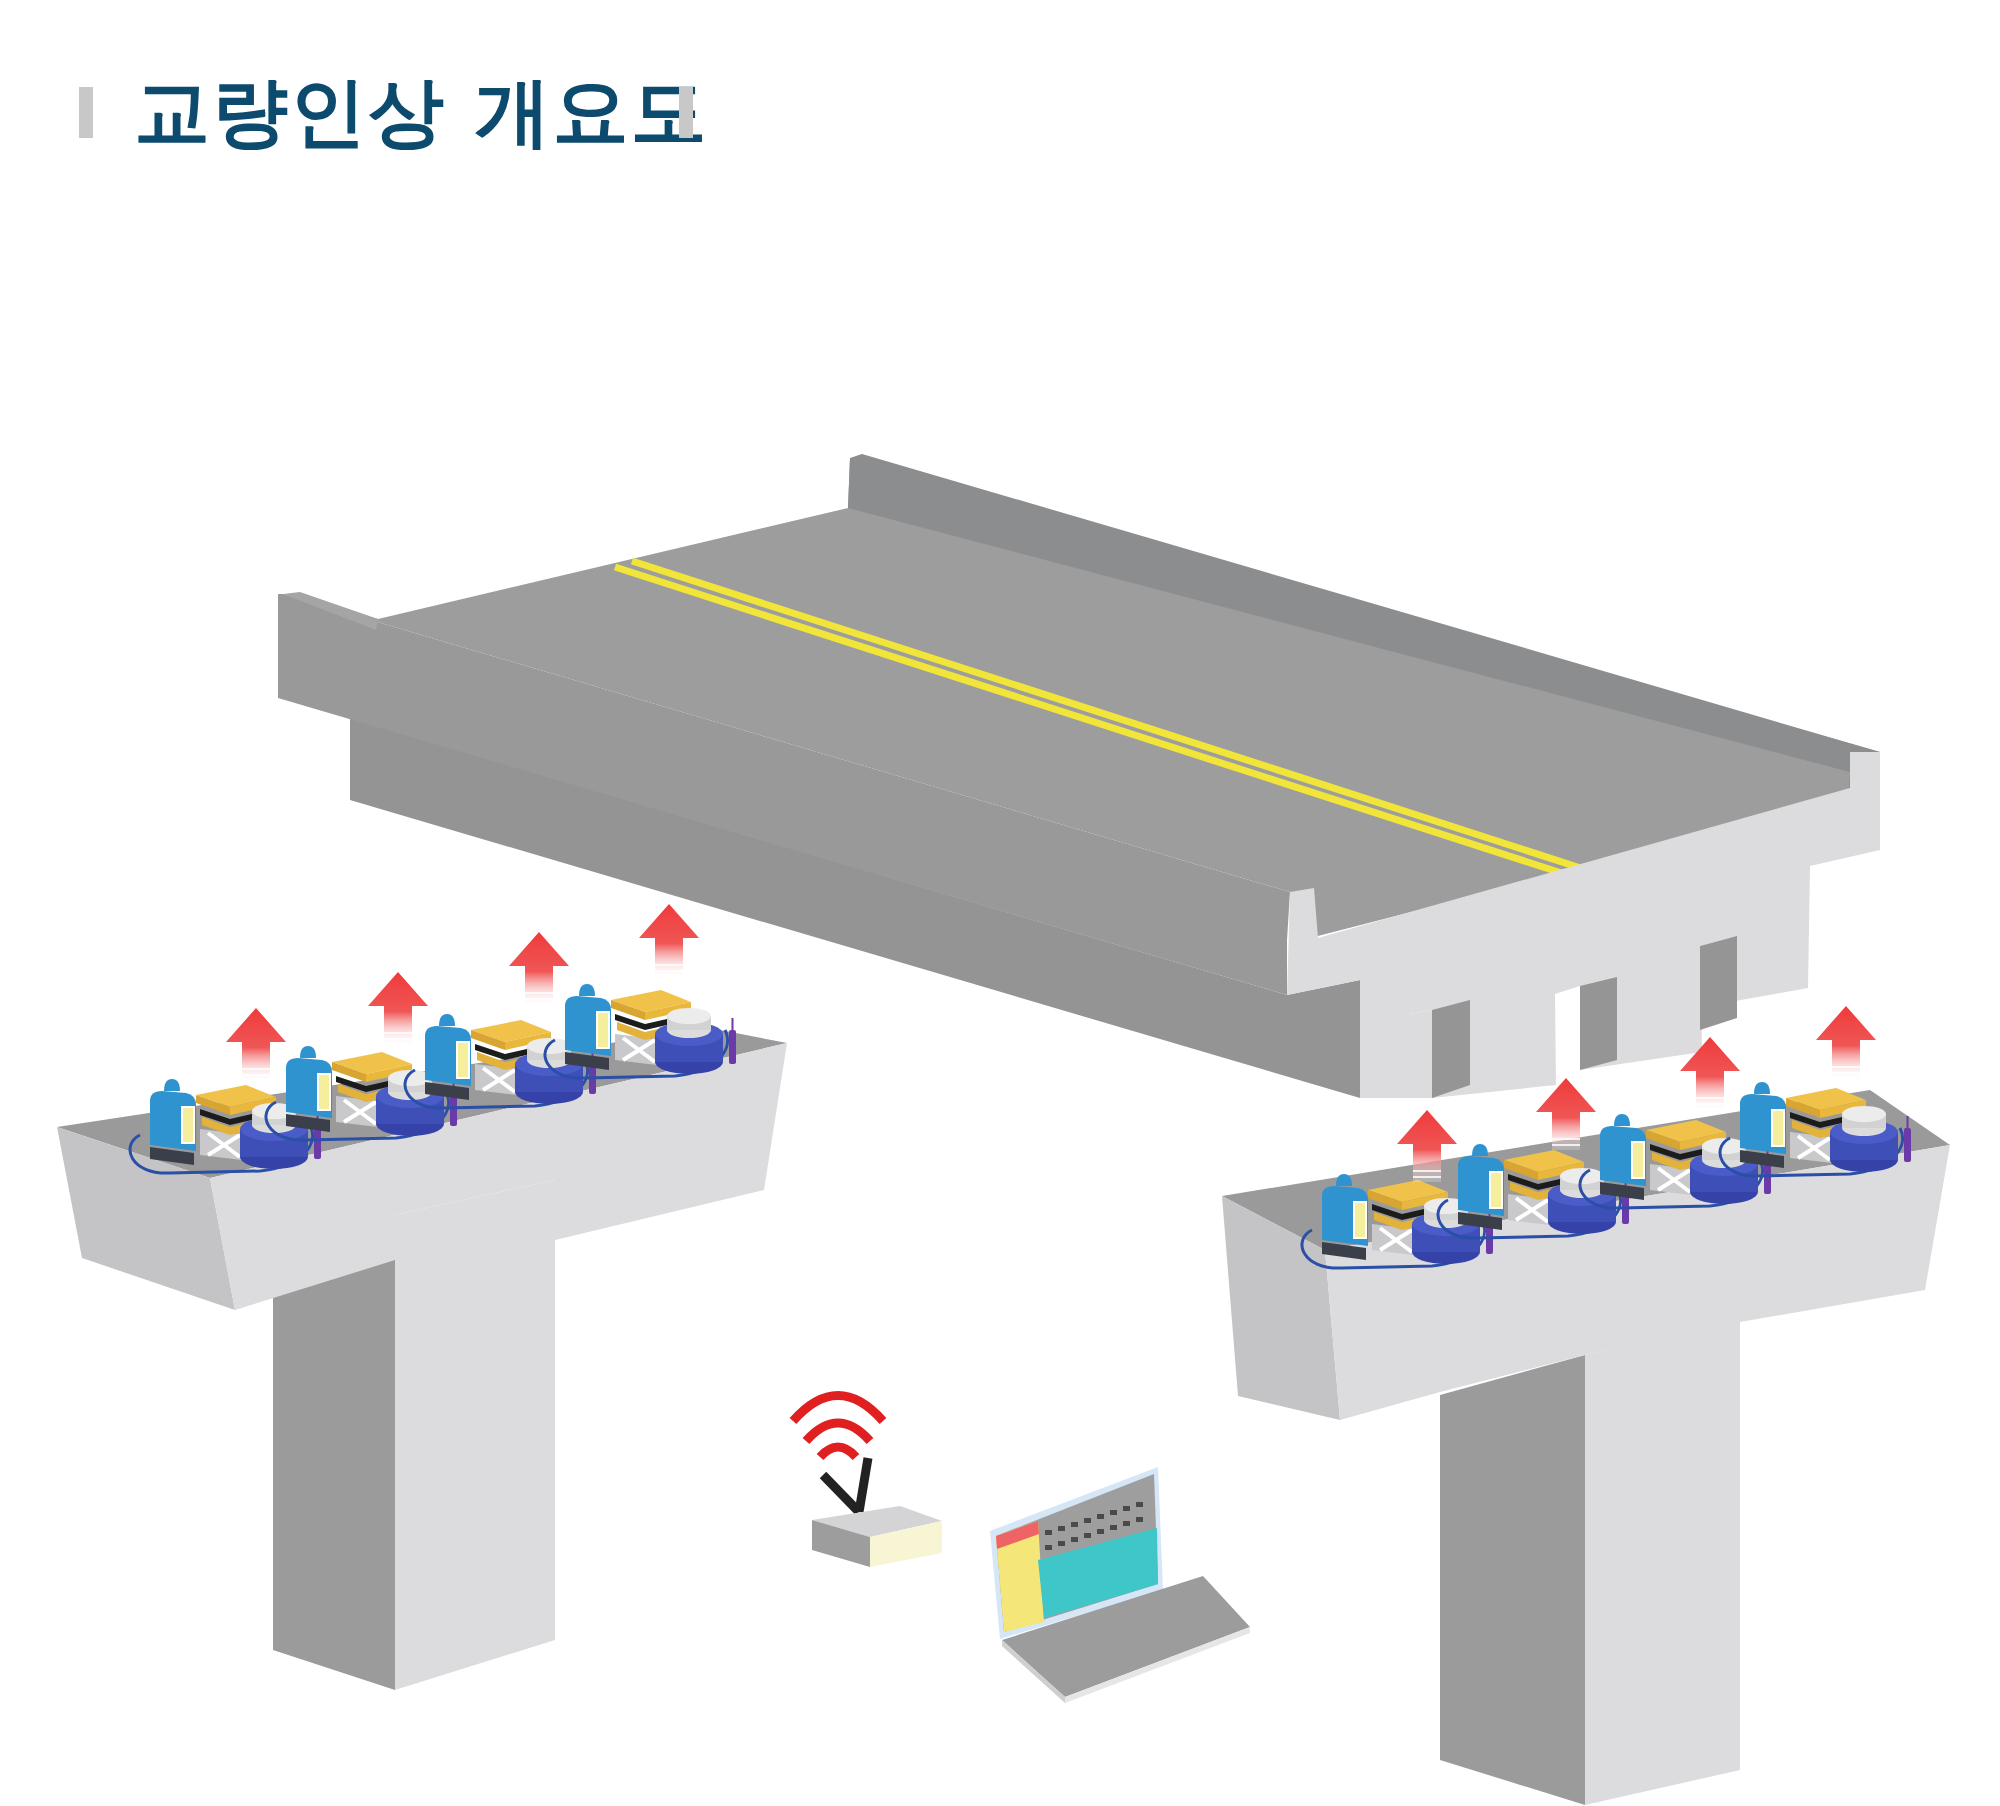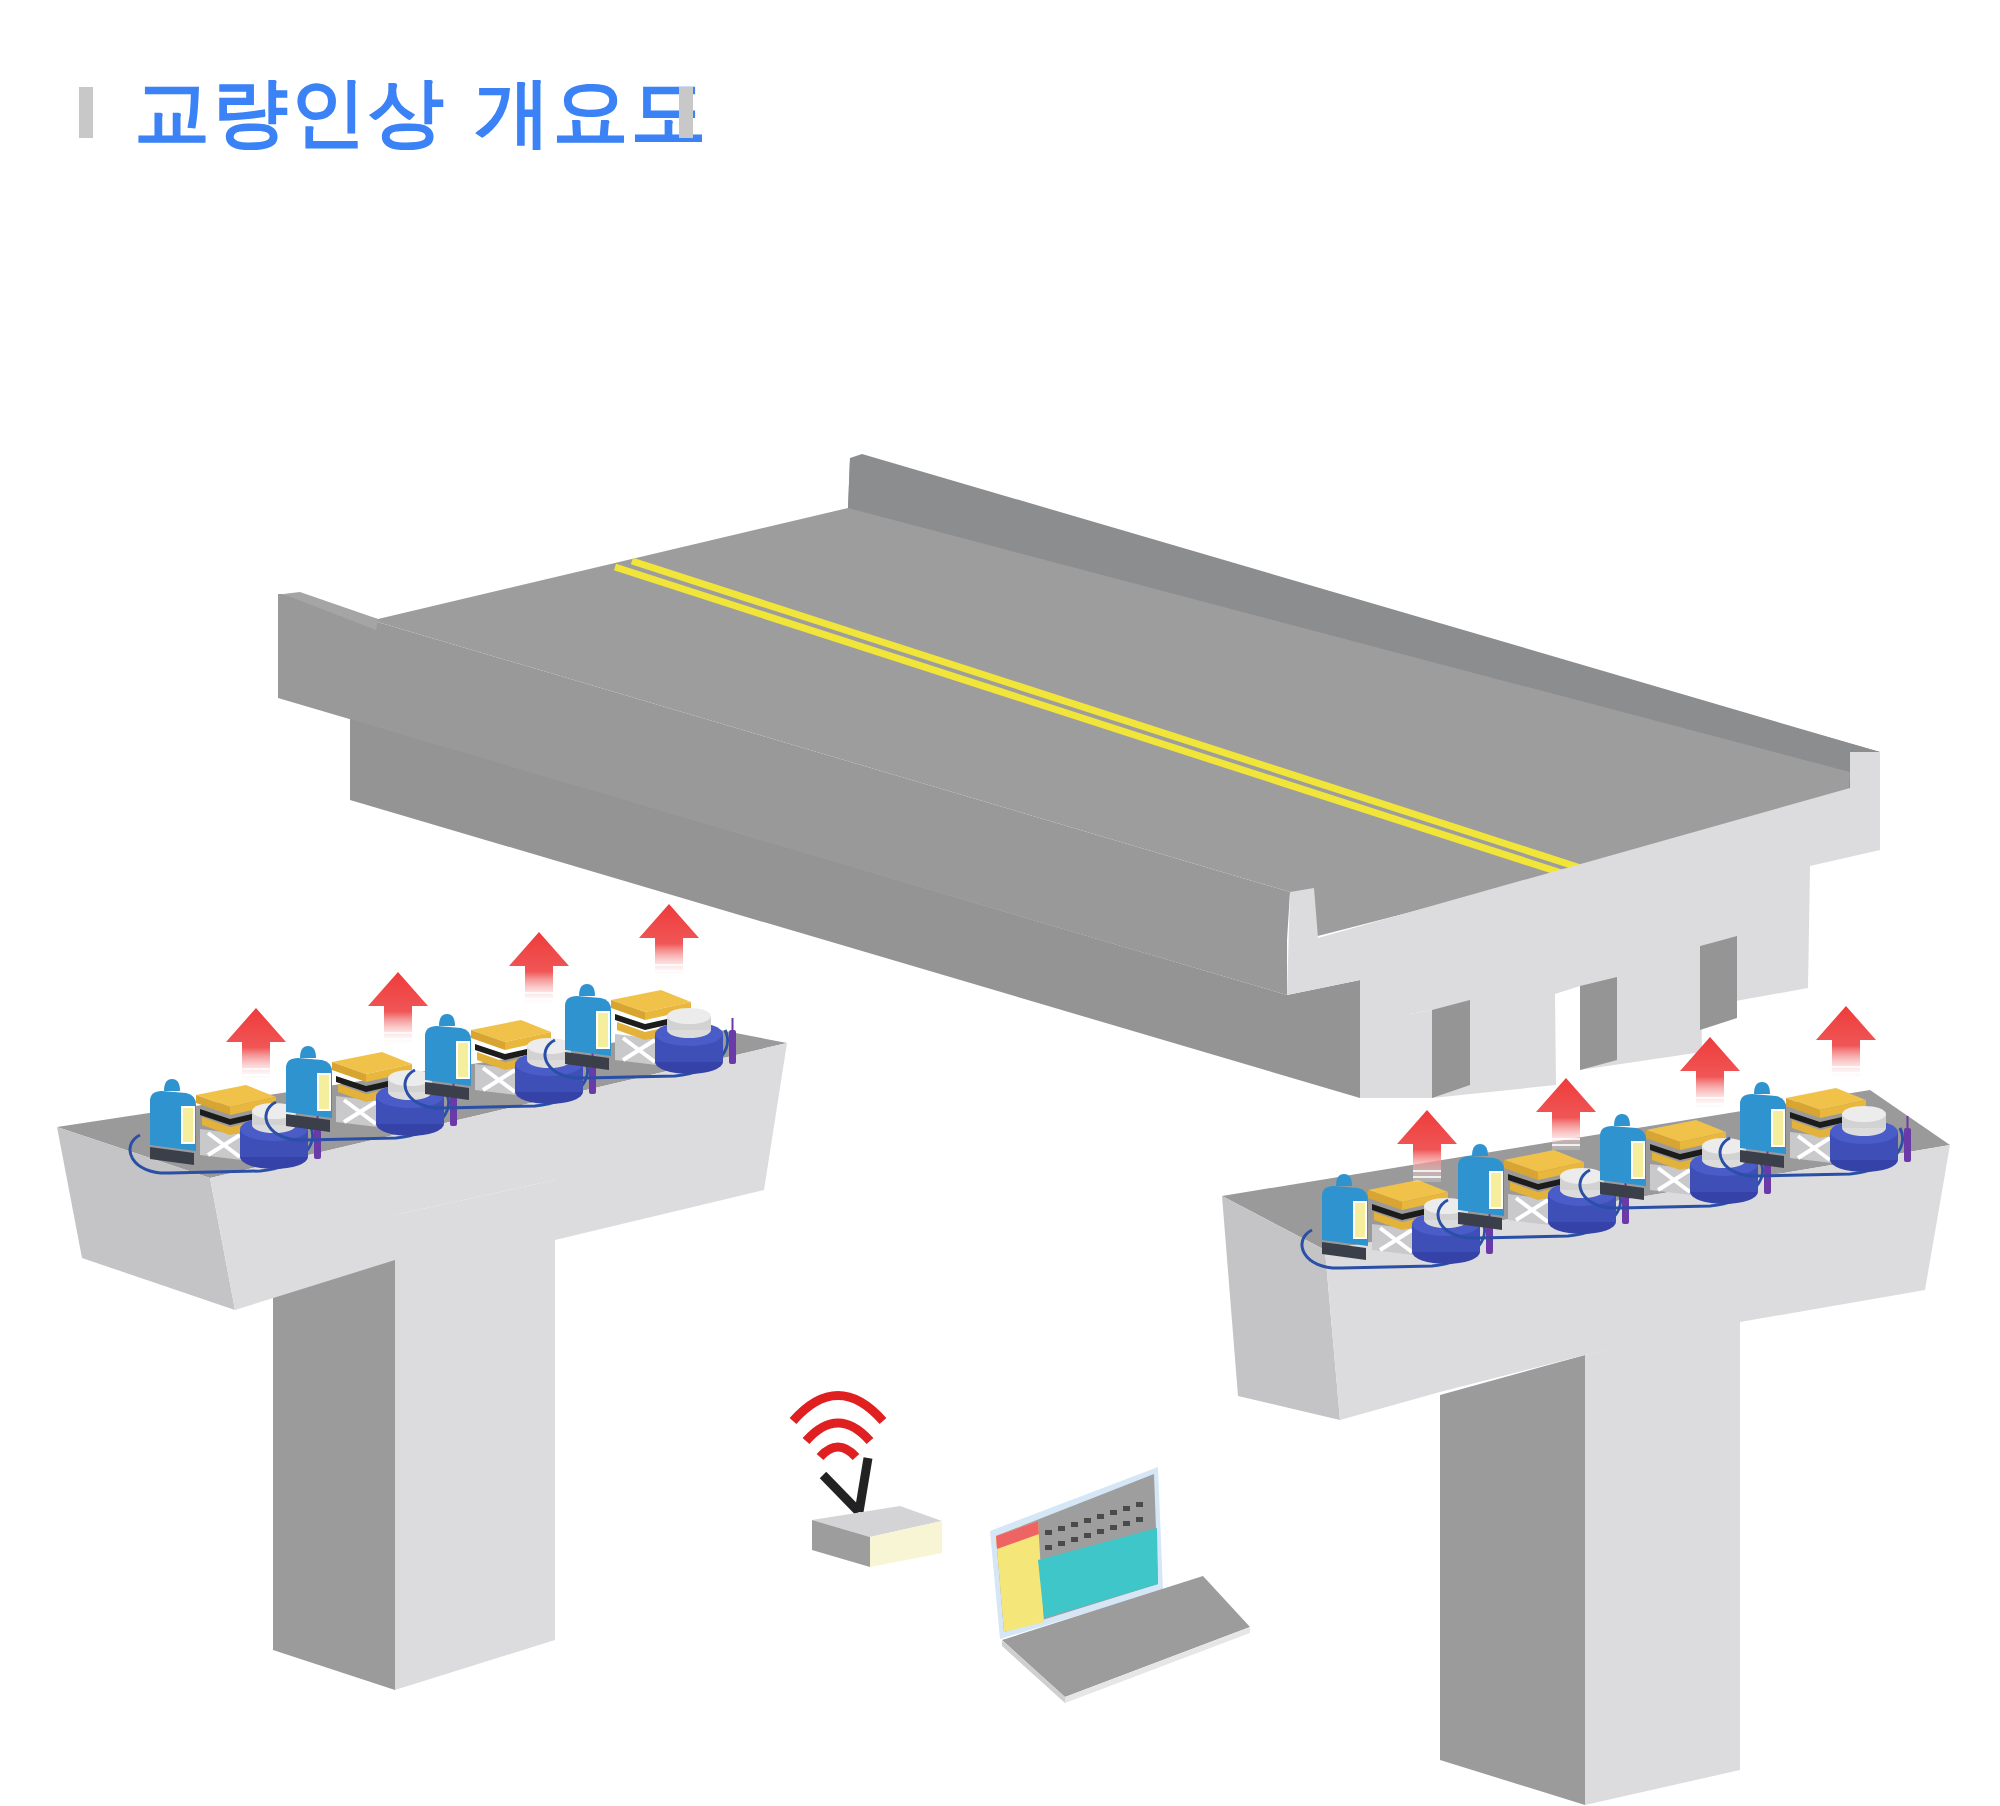--- a/index.html
+++ b/index.html
@@ -11,21 +11,21 @@
     .title-bar.right { left: 679px; }
     .title-text { position: absolute; left: 134px; top: 66px; font-size: 76px; font-weight: bold;
                   letter-spacing: 2px; line-height: 92px; white-space: nowrap; }
     svg.scene { position: absolute; left: 0; top: 0; }
   </style>
 </head>
 <body>
 
 <div class="title-wrap">
   <div class="title-bar left" style="background: rgb(200, 200, 200);"></div>
-  <div class="title-text" style="color: #3b82f6;">교량인상 개요도</div>
+  <div class="title-text" style="color: #0c4a6e;">교량인상 개요도</div>
   <div class="title-bar right" style="background: rgb(200, 200, 200);"></div>
 </div>
 
 <svg class="scene" width="2000" height="1806" viewBox="0 0 2000 1806" xmlns="http://www.w3.org/2000/svg">
   <defs>
     <linearGradient id="arrowGrad" x1="0" y1="0" x2="0" y2="1">
       <stop offset="0" stop-color="#ef3b3b"></stop>
       <stop offset="0.55" stop-color="#f05656"></stop>
       <stop offset="1" stop-color="#ffffff" stop-opacity="0.2"></stop>
     </linearGradient>

